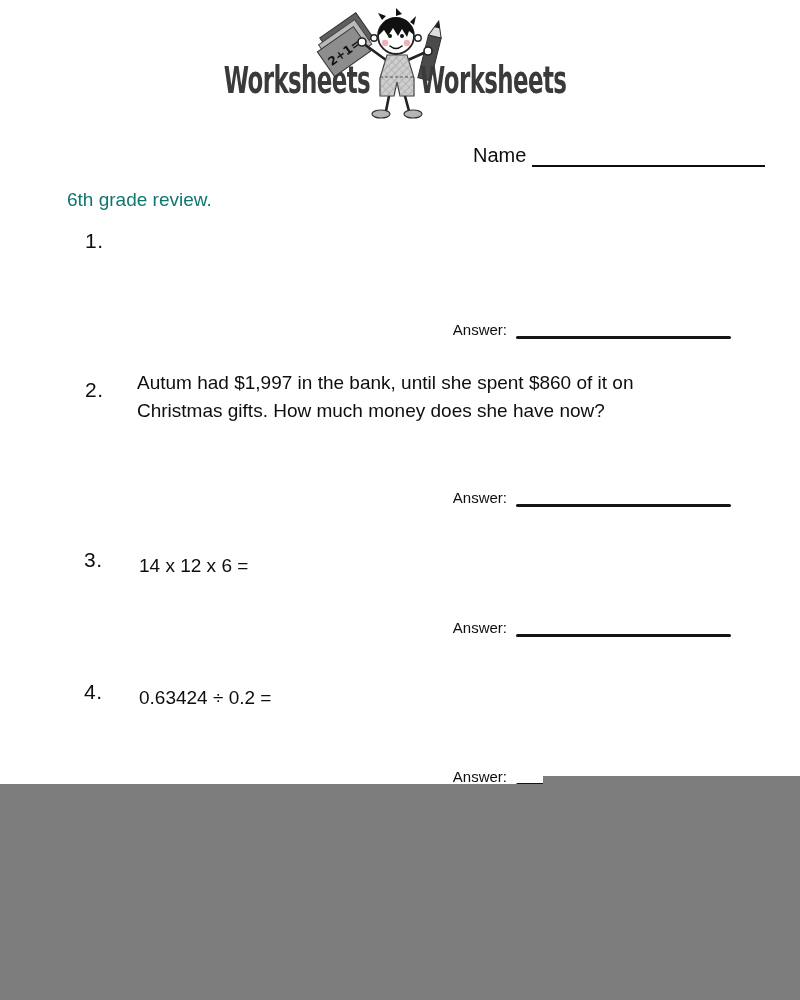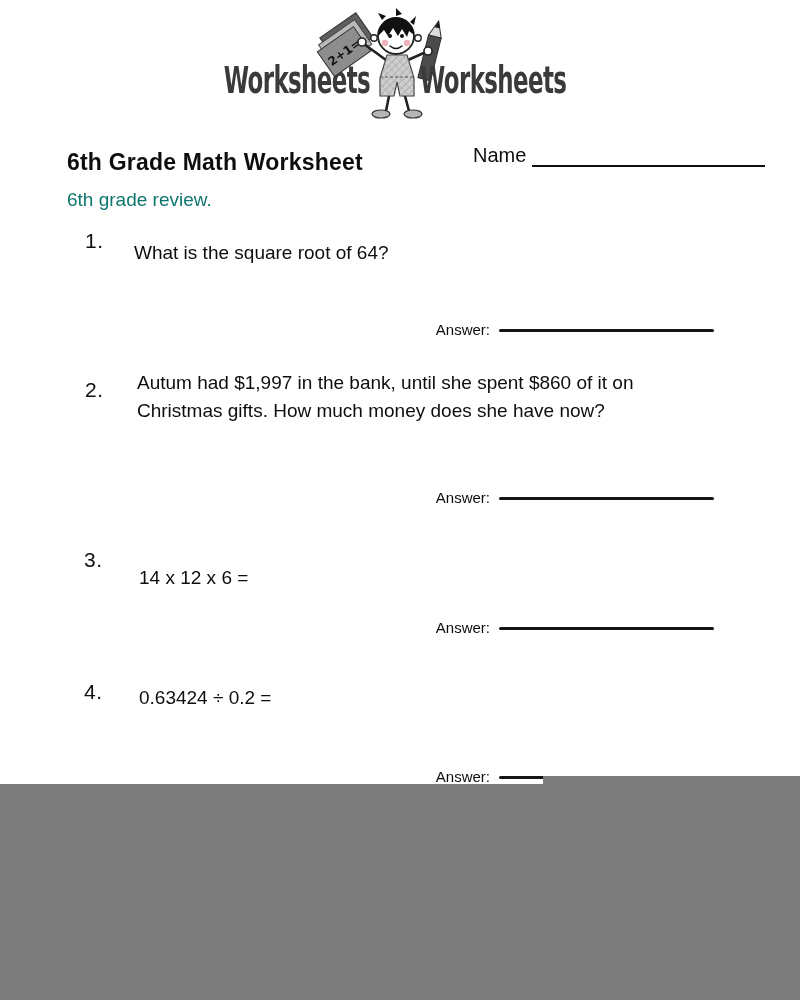--- a/index.html
+++ b/index.html
@@ -35,21 +35,21 @@
   }
   .name-row{position:absolute;left:473px;top:144px;display:flex;align-items:flex-end;}
   .name-label{font-size:20px;color:#0e0e0e;line-height:1.15;}
   .name-line{display:inline-block;width:233px;height:21px;margin-left:6px;border-bottom:2px solid #0e0e0e;}
   .subtitle{position:absolute;left:67px;top:189px;font-size:19px;color:#0f766e;}
 
   
   .qnum{position:absolute;left:84px;font-size:21px;color:#0e0e0e;letter-spacing:0.5px;}
   .qtext{position:absolute;font-size:19px;color:#0e0e0e;line-height:27.5px;}
 
-  .ansrow{position:absolute;left:424px;display:flex;}
+  .ansrow{position:absolute;left:441px;display:flex;align-items:flex-end;}
   .anslabel{width:66px;text-align:right;font-size:15px;color:#0e0e0e;line-height:1.2;}
   .ansline{width:215px;height:3px;background:#141414;border-radius:2px;margin-left:9px;margin-top:8px;}
 
   
   .gray-step{position:absolute;left:543px;top:776px;width:257px;height:9px;z-index:5;}
   .gray-block{position:absolute;left:0;top:784px;width:800px;height:216px;z-index:5;}
 </style>
 </head>
 <body>
 
@@ -105,43 +105,41 @@
     <path d="M102,18 L108,12 L106,21 Z" fill="#111"></path>
     <circle cx="82" cy="32" r="2" fill="#111"></circle>
     <circle cx="94" cy="32" r="2" fill="#111"></circle>
     <circle cx="77" cy="39" r="3.2" fill="#eeb2b8"></circle>
     <circle cx="99" cy="39" r="3.2" fill="#eeb2b8"></circle>
     <path d="M82,42 Q88,47 94,42" stroke="#111" stroke-width="1.5" fill="none" stroke-linecap="round"></path>
   </svg>
 
   <span class="logo-text logo-right">Worksheets</span>
 
-  <h1 class="title">6th Grade Math Worksheet</h1>
   <div class="name-row">
     <span class="name-label">Name</span>
     <span class="name-line"></span>
   </div>
   <div class="subtitle">6th grade review.</div>
 
   <div class="qnum" style="top:229px;left:85px">1.</div>
-  <div class="qtext" style="top:239px;left:134px">What is the square root of 64?</div>
   <div class="ansrow" style="top:321px">
     <span class="anslabel">Answer:</span>
     <span class="ansline"></span>
   </div>
 
   <div class="qnum" style="top:378px;left:85px">2.</div>
   <div class="qtext" style="top:369px;left:137px;width:585px">Autum had $1,997 in the bank, until she spent $860 of it on Christmas gifts. How much money does she have now?</div>
   <div class="ansrow" style="top:489px">
     <span class="anslabel">Answer:</span>
     <span class="ansline"></span>
   </div>
 
   <div class="qnum" style="top:548px;left:84px">3.</div>
-  <div class="qtext" style="top:564px;left:139px">14 x 12 x 6 =</div>
+  <div class="qtext" style="top:552px;left:139px">14 x 12 x 6 =</div>
   <div class="ansrow" style="top:619px">
     <span class="anslabel">Answer:</span>
     <span class="ansline"></span>
   </div>
 
   <div class="qnum" style="top:680px;left:84px">4.</div>
   <div class="qtext" style="top:684px;left:139px">0.63424 ÷ 0.2 =</div>
   <div class="ansrow" style="top:768px">
     <span class="anslabel">Answer:</span>
     <span class="ansline"></span>

